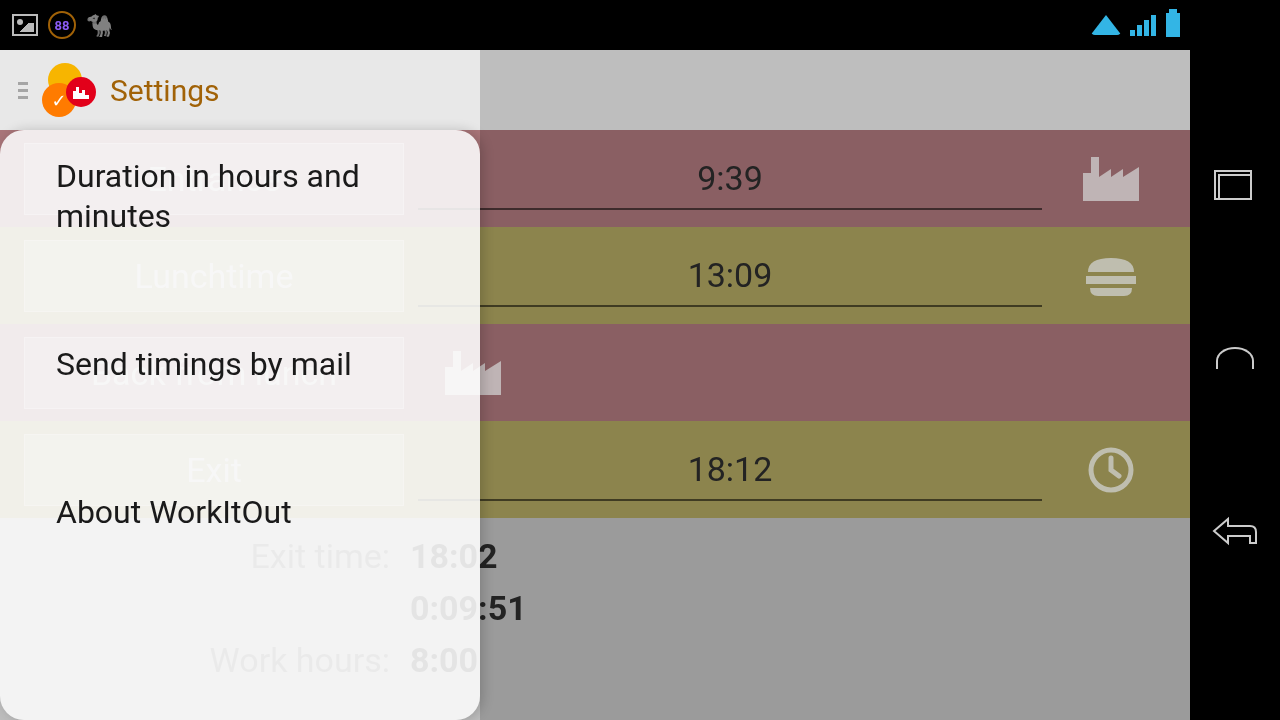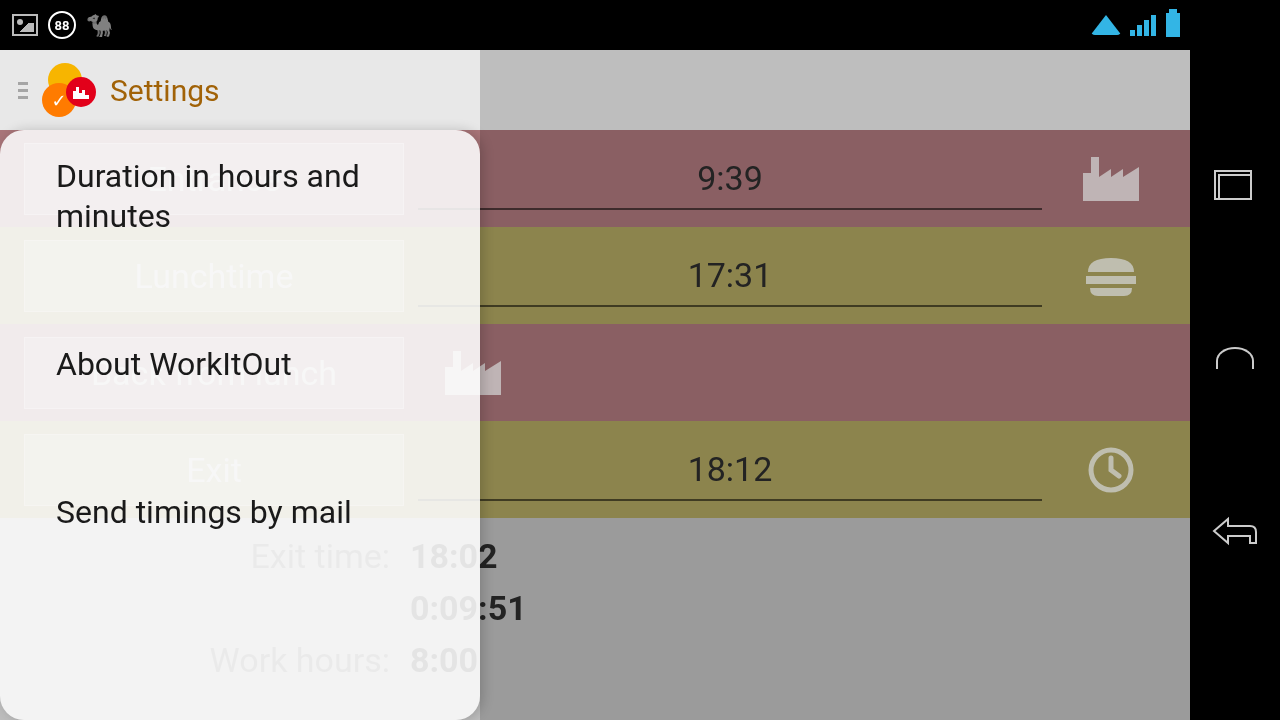--- a/index.html
+++ b/index.html
@@ -24,22 +24,22 @@
   }
   .ic-picture::before {
     content: ""; position: absolute; width: 6px; height: 6px; border-radius: 50%;
     background: #bbb; left: 3px; top: 3px;
   }
   .ic-picture::after {
     content: ""; position: absolute; left: 2px; right: 2px; bottom: 2px; height: 9px;
     background: linear-gradient(135deg, transparent 45%, #bbb 45%);
   }
   .ic-88 {
-    width: 28px; height: 28px; border: 2px solid #ffffff; border-radius: 50%;
-    color: #ffffff; font-size: 13px; display: flex; align-items: center; justify-content: center;
+    width: 28px; height: 28px; border: 2px solid #a16207; border-radius: 50%;
+    color: #8b5cf6; font-size: 13px; display: flex; align-items: center; justify-content: center;
     font-weight: 700;
   }
   .ic-camel { font-size: 22px; color: #888; filter: grayscale(100%) brightness(0.7); }
 
   .ic-wifi {
     width: 0; height: 0; border-left: 14px solid transparent; border-right: 14px solid transparent;
     border-bottom: 20px solid #33b5e5; border-radius: 4px;
     transform: scaleX(1.1);
   }
   .ic-signal { display: flex; align-items: flex-end; gap: 2px; }
@@ -224,21 +224,21 @@
       <div class="timing-value-box">9:39</div>
       <div class="timing-icon">
         <svg width="56" height="44" viewBox="0 0 56 44">
             <path d="M0 44 L0 16 L8 16 L8 0 L16 0 L16 20 L28 12 L28 20 L40 12 L40 20 L56 10 L56 44 Z" fill="currentColor"></path>
           </svg>
       </div>
     </div>
 
     <div class="timing-row olive">
       <div class="timing-label-box">Lunchtime</div>
-      <div class="timing-value-box">17:31</div>
+      <div class="timing-value-box">13:09</div>
       <div class="timing-icon">
         <svg width="54" height="40" viewBox="0 0 54 40">
             <path d="M4 16 Q4 2 27 2 Q50 2 50 16 Z M2 20 L52 20 L52 28 L2 28 Z M6 32 L48 32 Q48 40 40 40 L14 40 Q6 40 6 32 Z" fill="currentColor"></path>
           </svg>
       </div>
     </div>
 
     <div class="timing-row red">
       <div class="timing-label-box">Back from lunch</div>
       <div class="timing-icon">
@@ -272,17 +272,17 @@
         <div class="sl">Work hours:</div>
         <div class="sv">8:00</div>
       </div>
     </div>
   </div>
 
   <div class="dim-overlay"></div>
 
   <div class="drawer">
     <div class="drawer-item">Duration in hours and minutes</div>
+    <div class="drawer-item gap-before">Send timings by mail</div>
     <div class="drawer-item gap-before">About WorkItOut</div>
-    <div class="drawer-item gap-before">Send timings by mail</div>
   </div>
 
 </div>
 
 </body></html>

